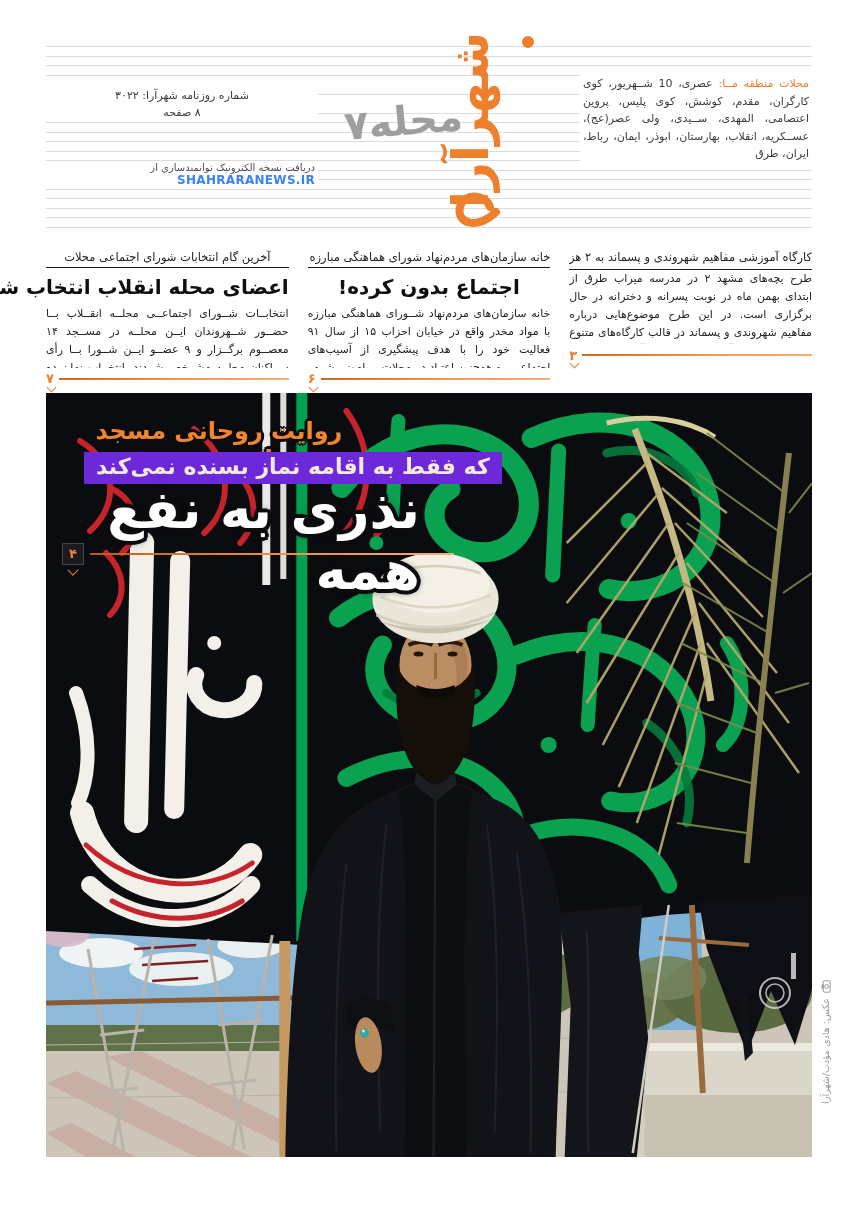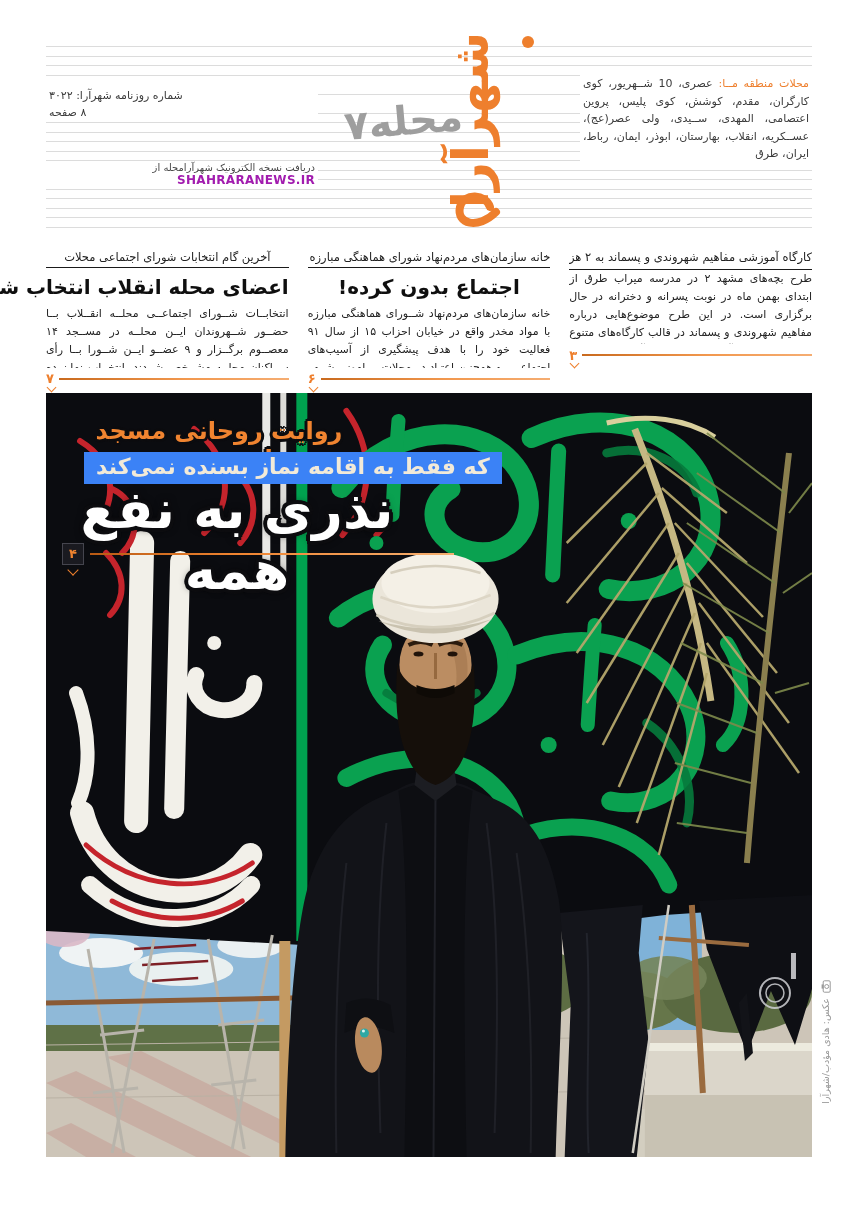--- a/index.html
+++ b/index.html
@@ -9,27 +9,27 @@
 
   
   .rules { position:absolute; left:46px; top:38px; width:766px; height:190px;
            background:repeating-linear-gradient(to bottom, transparent 0, transparent 8.5px, #dcdcdc 8.5px, #dcdcdc 9.5px); }
 
   .mast-right { position:absolute; right:46px; top:74px; width:232px; background:#fff; padding:1px 3px;
                 font-size:11px; line-height:17.5px; color:#3b3b3b; text-align:justify; }
   .mast-right .lbl { color:#ee7f2d; font-weight:normal; }
 
   .mast-left { position:absolute; left:46px; top:86px; width:272px; background:#fff; padding:1px 3px;
-               text-align:left; font-size:11px; line-height:17px; color:#3b3b3b; }
+               text-align:center; font-size:11px; line-height:17px; color:#3b3b3b; }
   .mast-left .orange { color:#ee7f2d; }
   .mast-left .pages { }
 
   .eedition { position:absolute; left:46px; top:161px; width:272px; background:#fff; padding:1px 3px;
               text-align:right; font-size:10px; color:#4a4a4a; }
-  .eedition .site { color:#a21caf; font-weight:bold; font-size:12px; direction:ltr; display:inline-block; letter-spacing:.3px; }
+  .eedition .site { color:#3b82f6; font-weight:bold; font-size:12px; direction:ltr; display:inline-block; letter-spacing:.3px; }
 
   .logo-main { position:absolute; left:410px; top:14px; width:152px; height:218px; }
   .logo-sub  { position:absolute; left:344px; top:98px; font-size:40px; font-weight:bold; color:#9e9e9e;
                transform:rotate(-5deg); letter-spacing:-1px; }
 
   
   .briefs { position:absolute; left:46px; top:231px; width:766px; height:154px; display:flex; gap:19px; }
   .brief  { flex:1; display:flex; flex-direction:column; min-width:0;margin-top:19px; }
   .kicker { text-align:center; font-size:11.5px; color:#222; padding-bottom:5px; border-bottom:1.5px solid #1a1a1a;
             white-space:nowrap; overflow:hidden; }
@@ -41,23 +41,23 @@
   .chev { position:absolute; left:2px; top:12px; width:7px; height:7px;
           border-left:1.6px solid #ee7f2d; border-bottom:1.6px solid #ee7f2d; transform:rotate(-45deg); }
 
   
   .feature { position:absolute; left:46px; top:393px; width:766px; height:764px; }
   .feature > svg { position:absolute; inset:0; display:block; }
   .fk1 { position:absolute; top:24px; left:12px; width:322px; text-align:center; direction:rtl;
          font-size:24px; font-weight:bold; color:#f08430;
          text-shadow:-2px -2px 0 #0c0c0f, 2px -2px 0 #0c0c0f, -2px 2px 0 #0c0c0f, 2px 2px 0 #0c0c0f,
                      0 3px 0 #0c0c0f, 0 -3px 0 #0c0c0f, 3px 0 0 #0c0c0f, -3px 0 0 #0c0c0f; }
-  .fk2 { position:absolute; top:59px; left:38px; background:#3b82f6; color:#f2ead8; font-weight:bold;
+  .fk2 { position:absolute; top:59px; left:38px; background:#6d28d9; color:#f2ead8; font-weight:bold;
          font-size:22px; padding:2px 12px 5px; }
-  .ftitle { position:absolute; top:86px; left:8px; width:366px; text-align:center; direction:rtl;
+  .ftitle { position:absolute; top:86px; left:8px; width:366px; direction:rtl;
             font-size:53px; font-weight:bold; color:#ffffff; letter-spacing:-1px;
             text-shadow:-3px -3px 0 #0c0c0f, 3px -3px 0 #0c0c0f, -3px 3px 0 #0c0c0f, 3px 3px 0 #0c0c0f,
                         0 4px 0 #0c0c0f, 0 -4px 0 #0c0c0f, 4px 0 0 #0c0c0f, -4px 0 0 #0c0c0f, 0 0 8px #000; }
   .fpage { position:absolute; top:150px; left:16px; width:392px; direction:ltr; display:flex; align-items:center; gap:6px; }
   .ftag { background:#1a1a20; color:#f08430; font-weight:bold; font-size:13px; line-height:1;
           padding:3px 6px 4px; border:1px solid #45454e; }
   .fline { flex:1; height:2.5px; background:linear-gradient(to right,#b85a14,#f08430 40%,#f5b071); }
   .fchev { position:absolute; left:7px; top:23px; width:8px; height:8px;
            border-left:1.8px solid #ee7f2d; border-bottom:1.8px solid #ee7f2d; transform:rotate(-45deg); }
 
@@ -85,21 +85,21 @@
     <span class="lbl">محلات منطقه مــا:</span>
     <span>عصری، 10 شــهریور، کوی کارگران، مقدم، کوشش، کوی پلیس، پروین اعتصامی، المهدی، ســیدی، ولی عصر(عج)، عســکریه، انقلاب، بهارستان، ابوذر، ایمان، رباط، ایران، طرق</span>
   </div>
 
   <div class="mast-left">
     <div>شماره روزنامه شهرآرا: ۳۰۲۲</div>
     <div class="pages">۸ صفحه</div>
   </div>
 
   <div class="eedition">
-    <span>دریافت نسخه الکترونیک شهرآرامحله از</span>
+    <span>دریافت نسخه الکترونیک توانمندسازی از</span>
     <span class="site">SHAHRARANEWS.IR</span>
   </div>
 
   <div class="briefs">
 
     <div class="brief">
       <div class="kicker">کارگاه آموزشی مفاهیم شهروندی و پسماند به ۲ هزار نفر در طرق</div>
       <div class="bodytxt">طرح بچه‌های مشهد ۲ در مدرسه میراب طرق از ابتدای بهمن ماه در نوبت پسرانه و دخترانه در حال برگزاری است. در این طرح موضوع‌هایی درباره مفاهیم شهروندی و پسماند در قالب کارگاه‌های متنوع و شاد به دانش‌آموزان و والدین آن‌ها به صورت جداگانه آموزش داده می‌شود...</div>
       <div class="pageline">
         <span class="pnum">۳</span>

